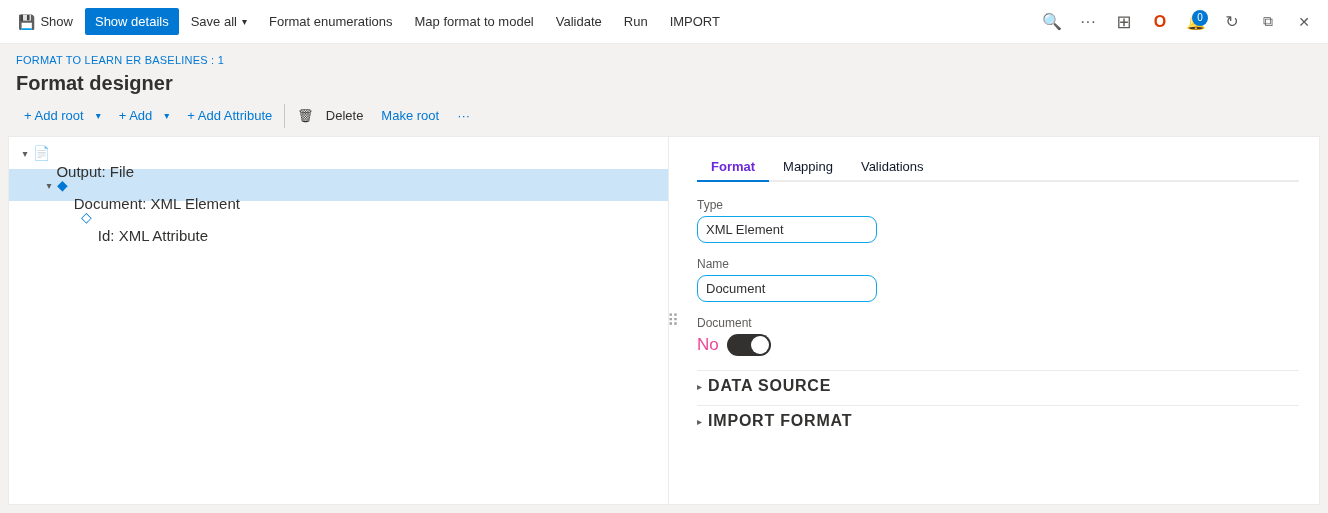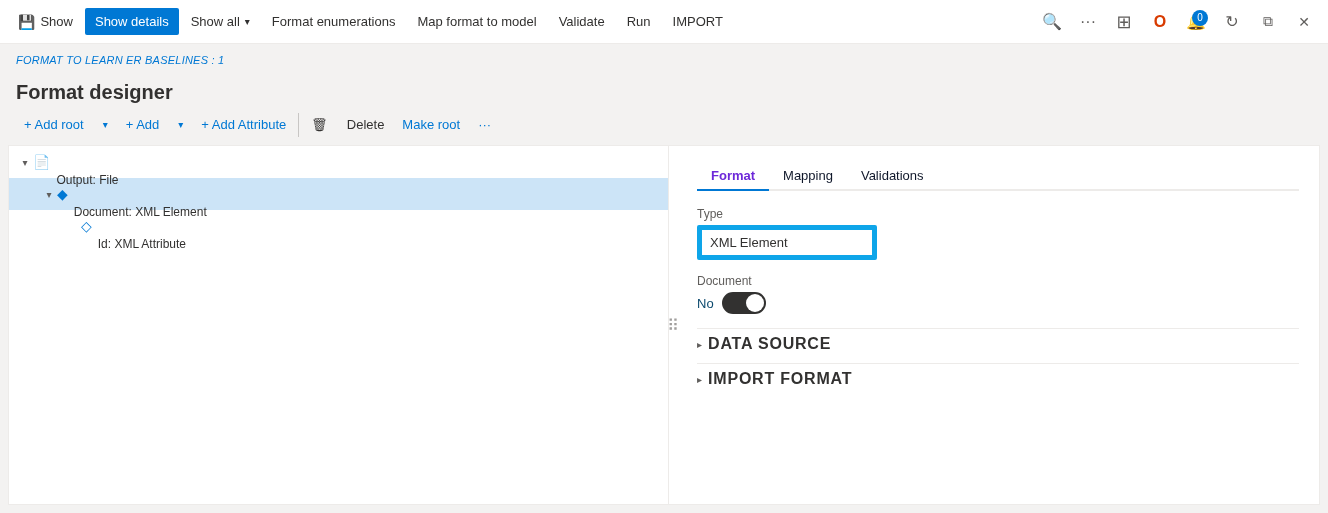--- a/index.html
+++ b/index.html
@@ -59,41 +59,40 @@
       background: #f3f2f1;
     }
 
     
     .page-header {
       padding: 10px 16px 0 16px;
     }
     .page-subtitle {
       font-size: 11px;
       color: #605e5c;
-      margin-bottom: 15px;
+      margin-bottom: 6px;
       letter-spacing: 0.02em;
-      font-style: italic;
     }
     .page-subtitle span { color: #0078d4; }
     .page-title {
       font-size: 20px;
       font-weight: 600;
       color: #323130;
     }
 
     
     .action-bar {
       display: flex;
       align-items: center;
       padding: 8px 16px;
       gap: 2px;
       background: #f3f2f1;
     }
     .action-btn {
-      display: flex; align-items: center; gap: 19px;
+      display: flex; align-items: center; gap: 12px;
       padding: 5px 8px;
       border: none; background: transparent;
       cursor: pointer; font-size: 13px; color: #0078d4;
       border-radius: 2px;
     }
     .action-btn.delete-btn { color: #323130; }
     .action-btn.make-root { color: #0078d4; }
     .action-sep { width: 1px; height: 24px; background: #c8c6c4; margin: 0 2px; }
 
     
@@ -121,21 +120,21 @@
       user-select: none;
     }
     .tree-item.selected { background: #cce4f7; }
     .tree-chevron {
       width: 16px; height: 16px;
       display: flex; align-items: center; justify-content: center;
       font-size: 10px; color: #605e5c;
       flex-shrink: 0;
     }
     .tree-icon { margin-right: 6px; font-size: 14px; flex-shrink: 0; }
-    .tree-label { font-size: 12px; margin-top: 36px; }
+    .tree-label { font-size: 15px; margin-top: 36px; }
 
     
     .drag-handle {
       width: 8px;
       display: flex; align-items: center; justify-content: center;
       color: #a19f9d; font-size: 16px; cursor: col-resize;
       flex-shrink: 0;
     }
 
     
@@ -168,32 +167,32 @@
 
     
     .field-group { margin-bottom: 14px; }
     .field-label {
       font-size: 12px; color: #605e5c;
       margin-bottom: 4px;
     }
     .field-input {
       width: 180px;
       padding: 5px 8px;
-      border: 5px solid #0ea5e9;
-      border-radius: 2px;
+      border: 1px solid #0ea5e9;
+      border-radius: 9px;
       font-size: 13px;
       background: #fff;
       color: #323130;
     }
 
     
     .toggle-wrap {
       display: flex; align-items: center; gap: 8px;
     }
-    .toggle-label { font-size: 13px; color: #0c4a6e; }
+    .toggle-label { font-size: 17px; color: #ec4899; }
     .toggle {
       width: 44px; height: 22px;
       background: #323130;
       border-radius: 11px;
       position: relative;
       cursor: pointer;
       display: flex; align-items: center;
     }
     .toggle-thumb {
       width: 18px; height: 18px;
@@ -225,21 +224,21 @@
 
 <div class="toolbar">
   <button class="toolbar-btn">
     <span class="icon">💾</span>
     <span>Show</span>
   </button>
   <button class="toolbar-btn active">
     <span>Show details</span>
   </button>
   <button class="toolbar-btn">
-    <span>Show all</span>
+    <span>Save all</span>
     <span style="font-size:10px;">▾</span>
   </button>
   <button class="toolbar-btn">
     <span>Format enumerations</span>
   </button>
   <button class="toolbar-btn">
     <span>Map format to model</span>
   </button>
   <button class="toolbar-btn">
     <span>Validate</span>
@@ -351,20 +350,24 @@
         <div class="tab active">Format</div>
         <div class="tab">Mapping</div>
         <div class="tab">Validations</div>
       </div>
 
       <div class="field-group">
         <div class="field-label">Type</div>
         <input class="field-input" type="text" value="XML Element" style="">
       </div>
 
+      <div class="field-group">
+        <div class="field-label">Name</div>
+        <input class="field-input" type="text" value="Document" style="">
+      </div>
 
       <div class="field-group">
         <div class="field-label">Document</div>
         <div class="toggle-wrap">
           <span class="toggle-label">No</span>
           <div class="toggle on">
             <div class="toggle-thumb"></div>
           </div>
         </div>
       </div>

